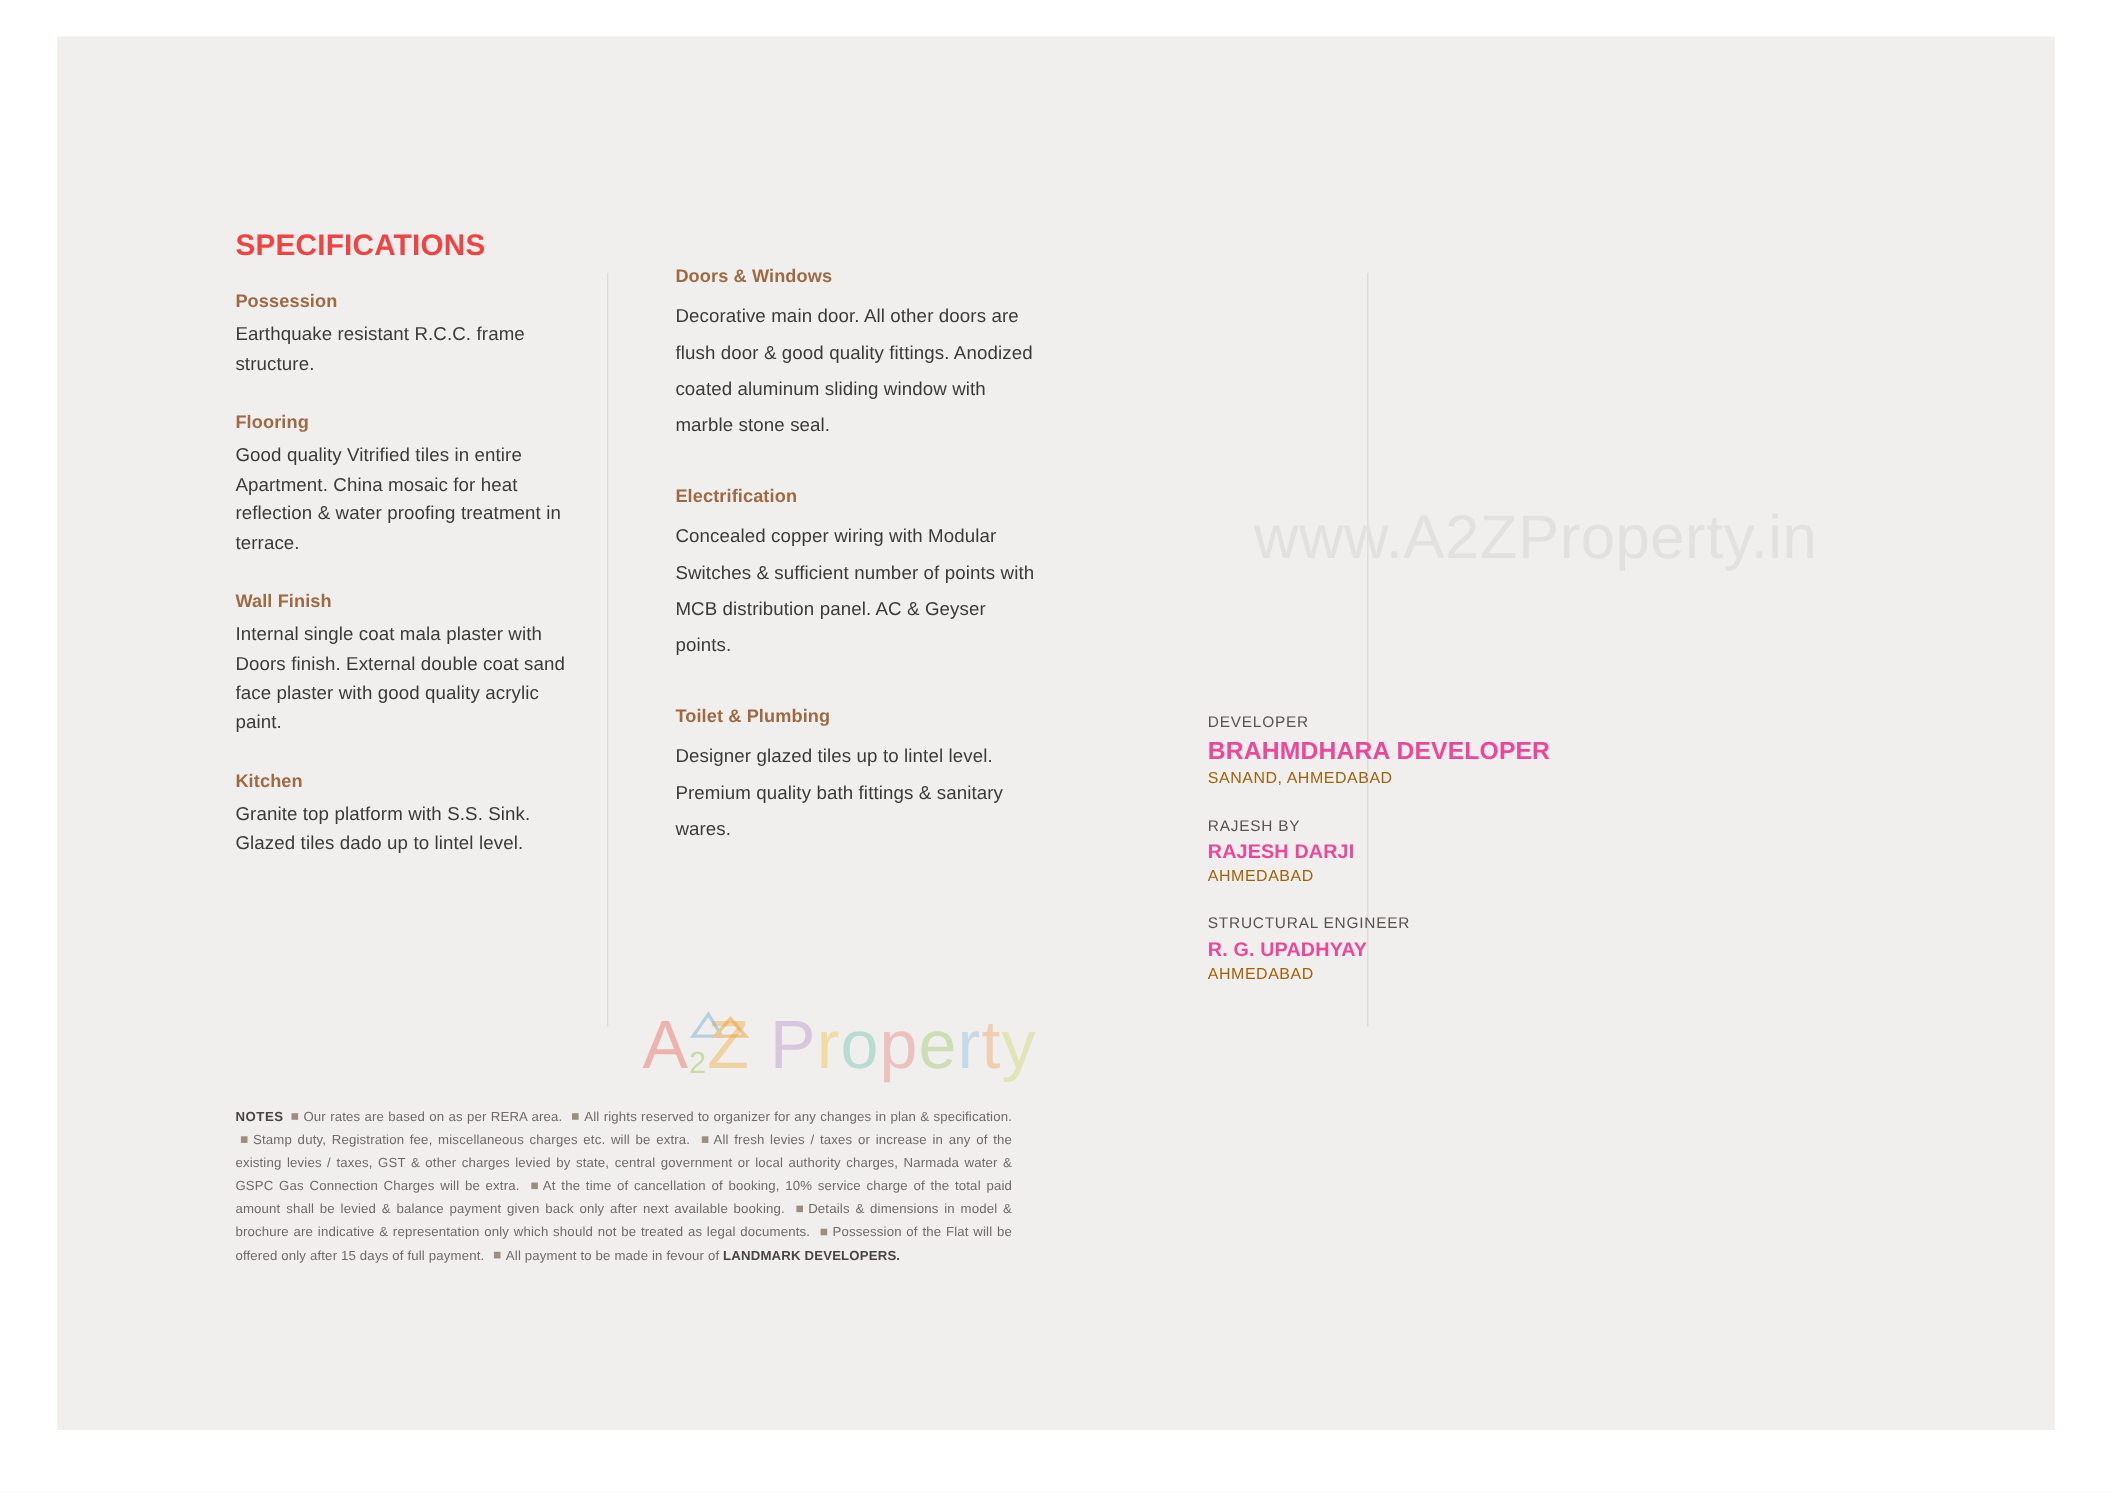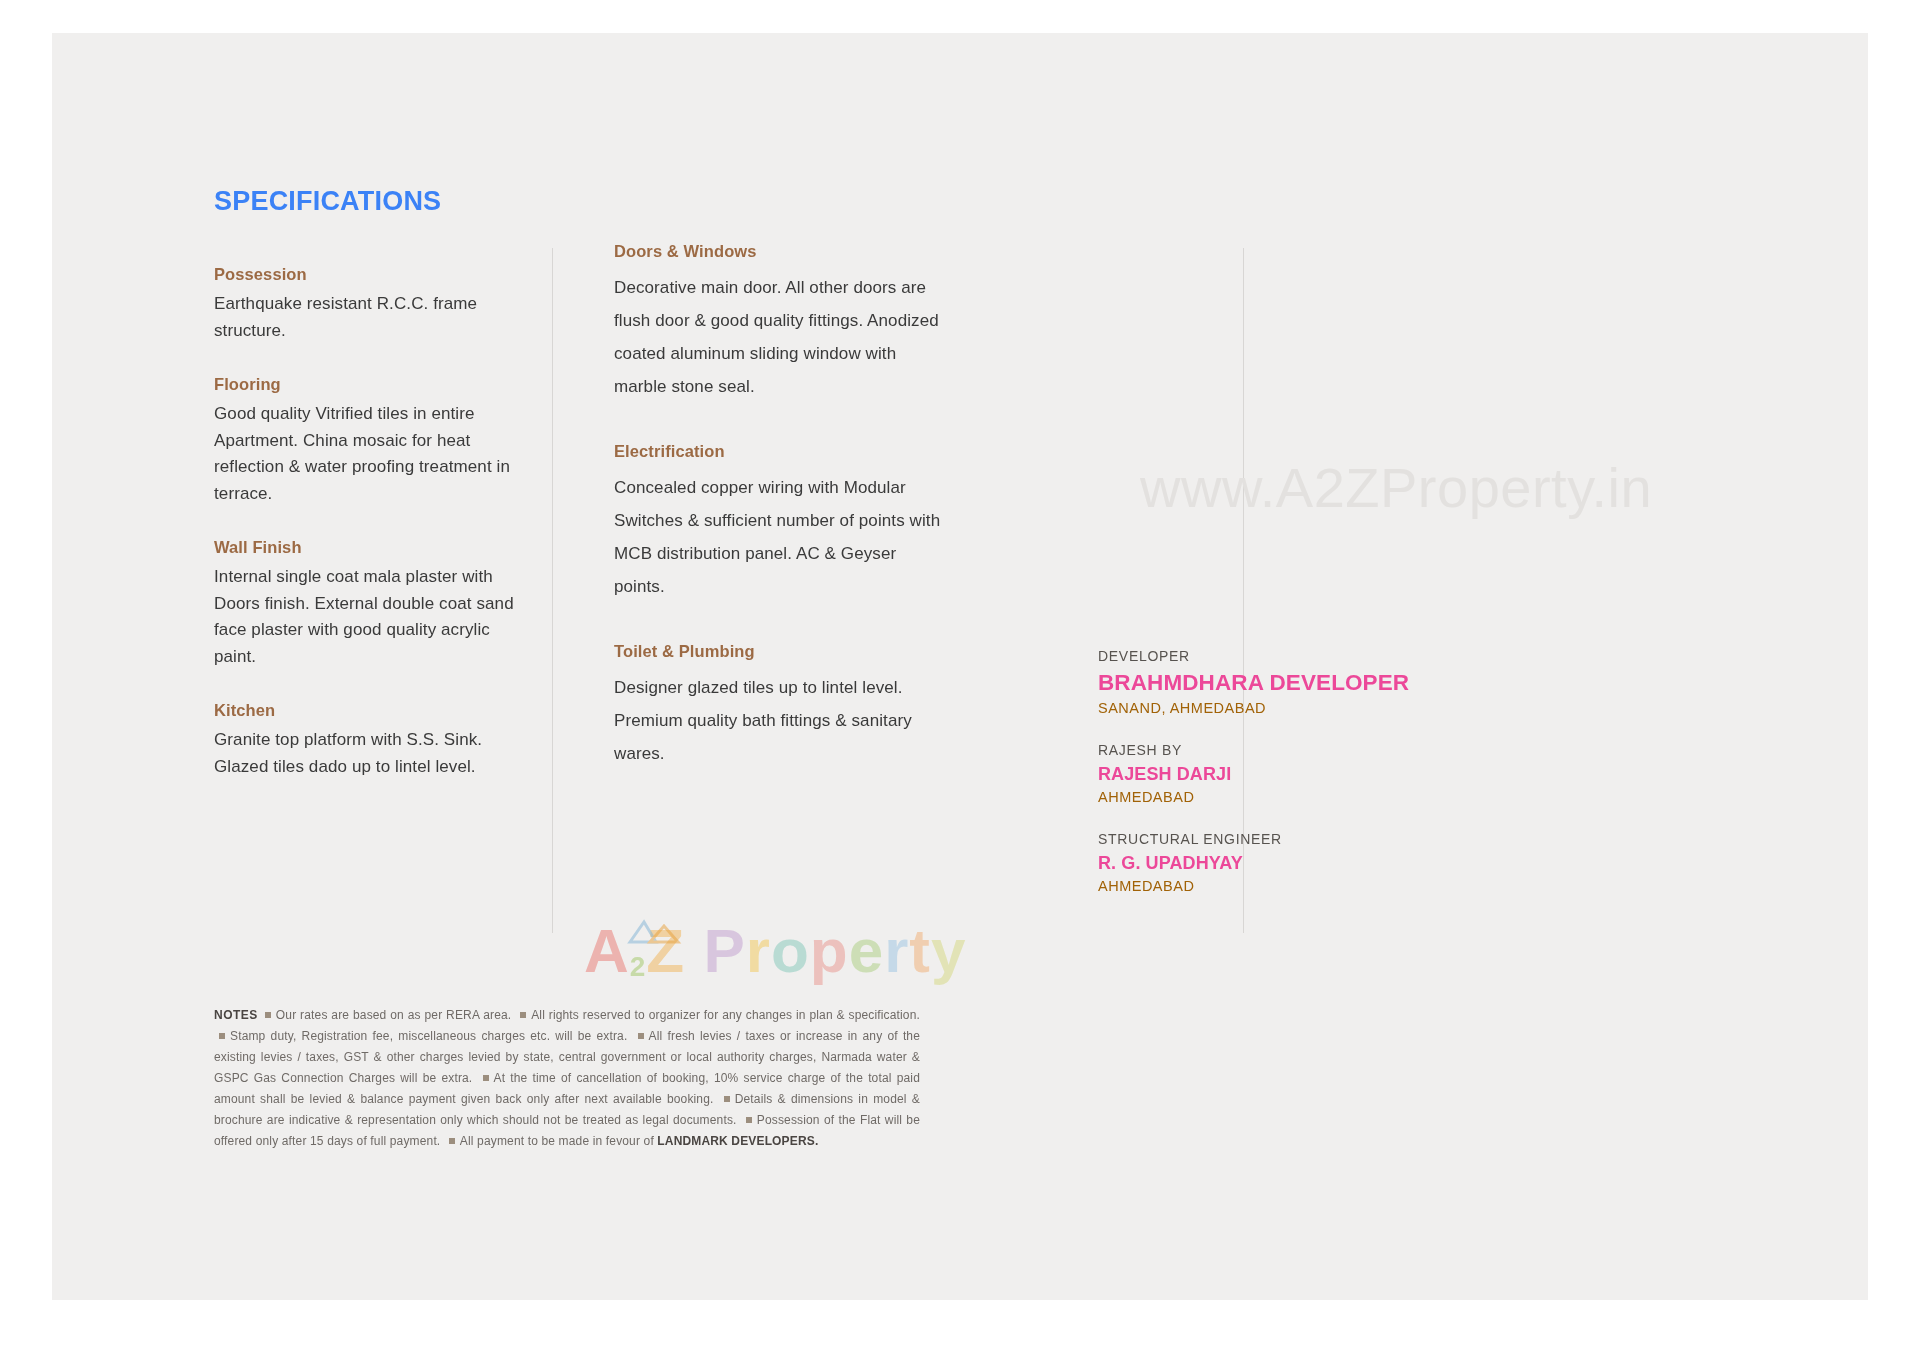--- a/index.html
+++ b/index.html
@@ -22,25 +22,25 @@
   .divider {
     position:absolute;
     width:1px;
     background:#d8d6d4;
   }
   #divider-left  { left:552px;  top:248px; height:685px; }
   #divider-right { left:1243px; top:248px; height:685px; }
 
   .page-title {
     position:absolute;
-    left:214px; top:186px;
+    left:214px; top:208px;
     font-size:27px;
     font-weight:bold;
     letter-spacing:0.2px;
-    color:#3b82f6;
+    color:#ef4444;
   }
 
   .col { position:absolute; }
   #col-left   { left:214px; top:265px;  width:310px; }
   #col-middle { left:614px; top:242px;  width:330px; }
 
   .spec-block { margin-bottom:31px; }
   .spec-block:last-child { margin-bottom:0; }
 
   .spec-heading {
@@ -117,21 +117,21 @@
     font-size:56px;
     color:#e3e1df;
     letter-spacing:0.5px;
     white-space:nowrap;
     font-weight:normal;
   }
   #watermark-logo {
     position:absolute;
     left:584px; top:915px;
     font-size:62px;
-    font-weight:bold;
+    font-weight:normal;
     letter-spacing:1px;
     white-space:nowrap;
     opacity:0.42;
   }
   #watermark-logo .c1{color:#e8625a;}
   #watermark-logo .c2{color:#8fbf4a;}
   #watermark-logo .c3{color:#f0a93b;}
   #watermark-logo .c5{color:#b98fc9;}
   #watermark-logo .c6{color:#f3c03a;}
   #watermark-logo .c7{color:#6fc0b0;}

